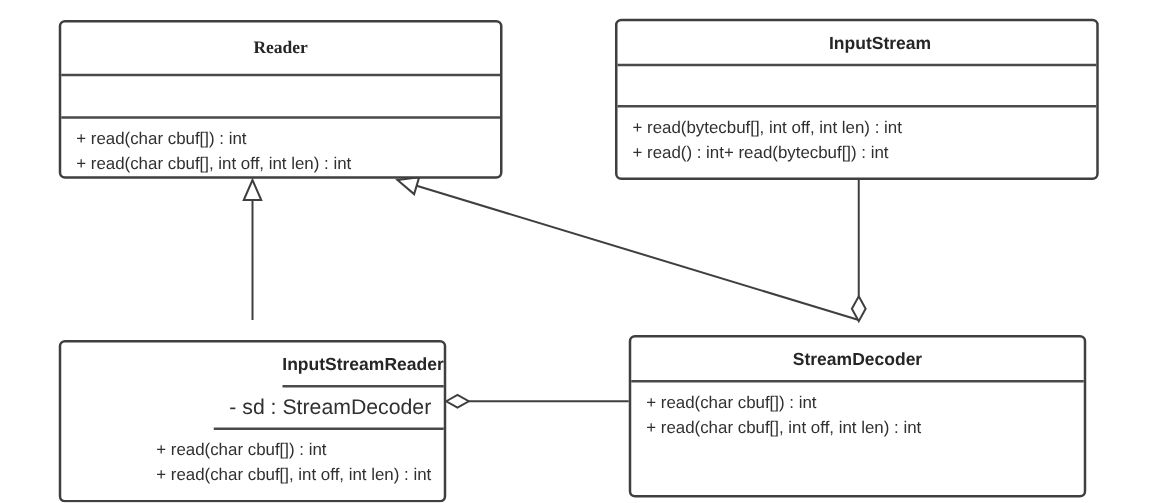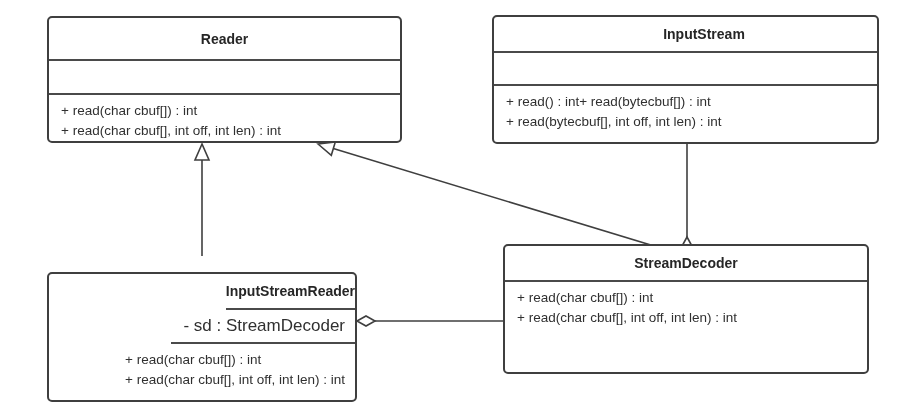--- a/index.html
+++ b/index.html
@@ -53,32 +53,32 @@
     flex: 1;
     padding: 6px 10px 0 12px;
     font-size: 13.5px;
   }
   .uml-line {
     line-height: 20px;
     white-space: nowrap;
   }
   
   #box-reader            { left: 47px;  top: 16px;  width: 355px; height: 127px; }
-  #box-reader .uml-title { height: 44px; }
+  #box-reader .uml-title { height: 44px; font-family: Liberation Serif, serif; }
   #box-reader .uml-attrs { height: 34px; }
 
   #box-inputstream            { left: 492px; top: 15px;  width: 387px; height: 129px; }
   #box-inputstream .uml-title { height: 36px; padding-left: 37px; }
   #box-inputstream .uml-attrs { height: 33px; }
 
   #box-inputstreamreader            { left: 47px;  top: 272px; width: 310px; height: 130px; align-items: flex-end; }
   #box-inputstreamreader .uml-title { height: 36px; }
   #box-inputstreamreader .uml-attrs { height: 34px; }
 
-  #box-streamdecoder            { left: 503px; top: 244px; width: 366px; height: 130px; }
+  #box-streamdecoder            { left: 503px; top: 268px; width: 366px; height: 130px; }
   #box-streamdecoder .uml-title { height: 36px; }
   #box-streamdecoder .uml-attrs { height: 34px; }
 </style>
 </head>
 <body>
 
 <div class="canvas">
 
   <svg class="connector-layer" viewBox="0 0 919 402" xmlns="http://www.w3.org/2000/svg">
 
@@ -109,22 +109,22 @@
     <div class="uml-methods">
       <div class="uml-line">+ read(char cbuf[]) : int</div>
       <div class="uml-line">+ read(char cbuf[], int off, int len) : int</div>
     </div>
   </div>
 
   <div class="uml-class" id="box-inputstream">
     <div class="uml-title">InputStream</div>
     <div class="uml-attrs"></div>
     <div class="uml-methods">
+      <div class="uml-line">+ read(bytecbuf[], int off, int len) : int</div>
       <div class="uml-line">+ read() : int+ read(bytecbuf[]) : int</div>
-      <div class="uml-line">+ read(bytecbuf[], int off, int len) : int</div>
     </div>
   </div>
 
   <div class="uml-class" id="box-inputstreamreader">
     <div class="uml-title">InputStreamReader</div>
     <div class="uml-attrs">
       <div class="uml-line">- sd : StreamDecoder</div>
     </div>
     <div class="uml-methods">
       <div class="uml-line">+ read(char cbuf[]) : int</div>

